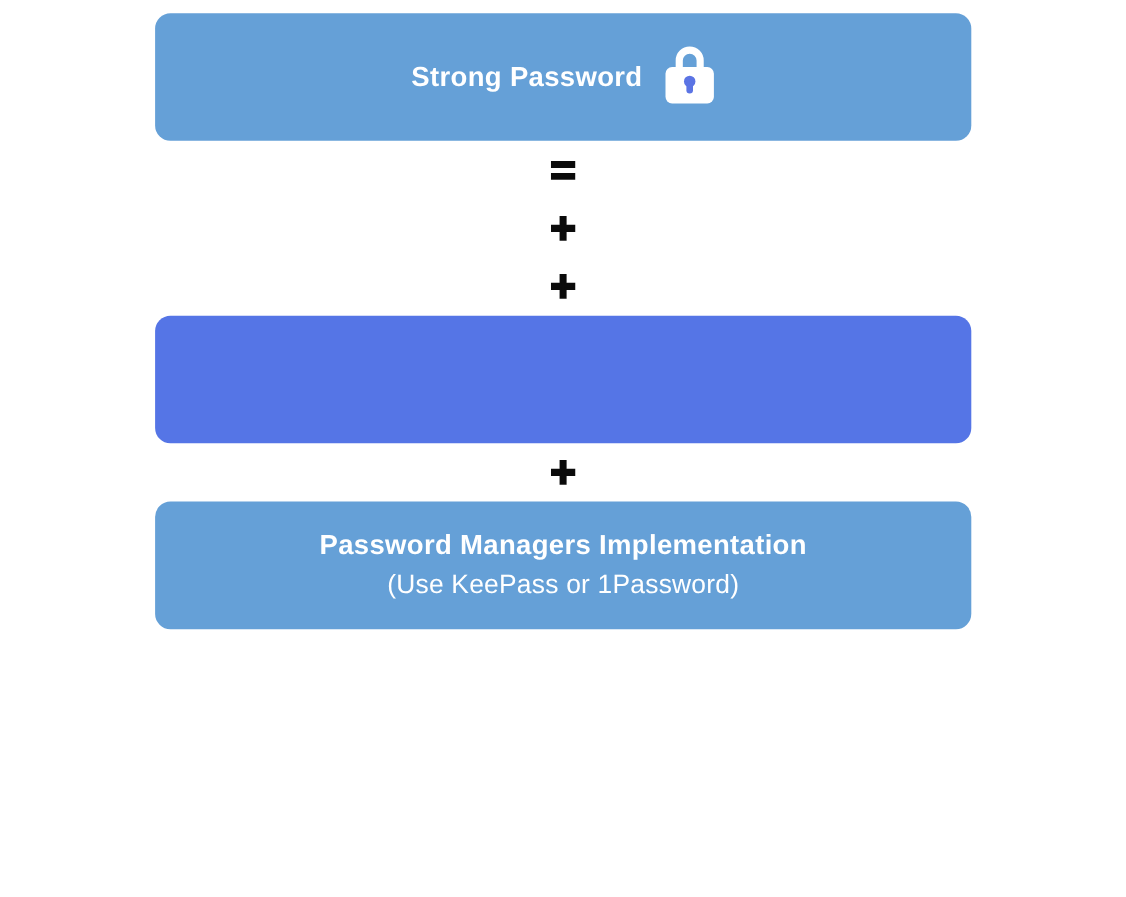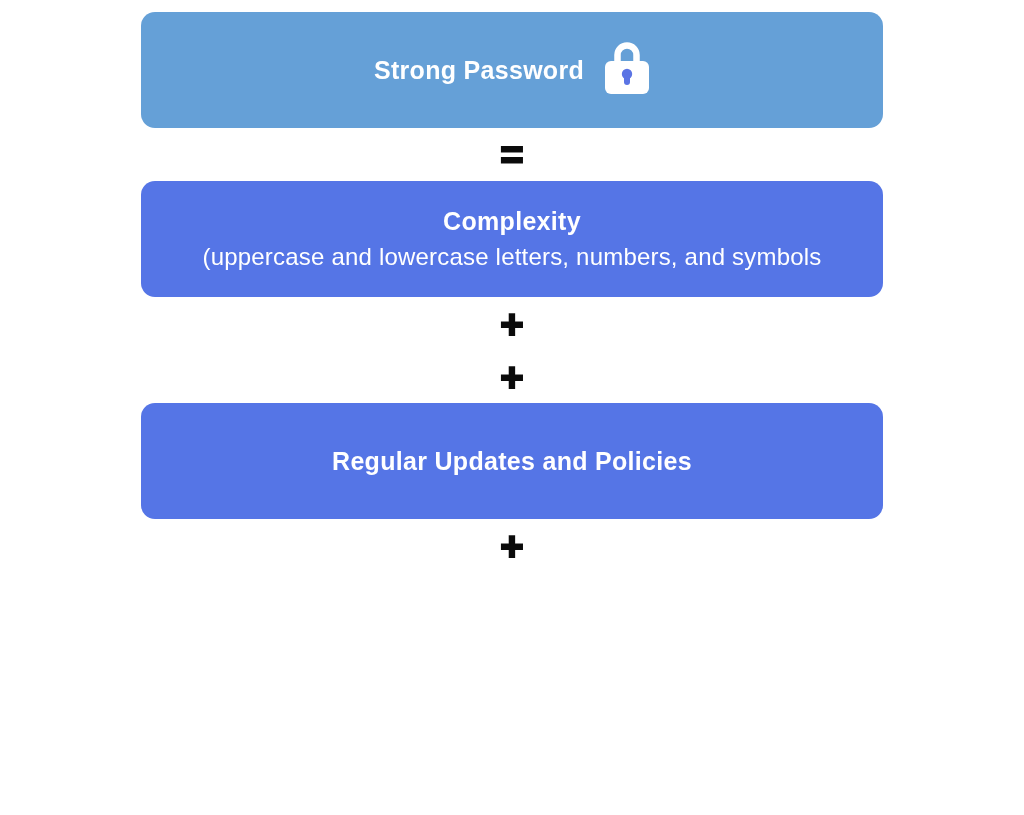--- a/index.html
+++ b/index.html
@@ -83,31 +83,30 @@
             <rect x="1" y="21" width="44" height="33" rx="6" fill="#ffffff"></rect>
             <circle cx="23" cy="34" r="5.2" fill="#5b74e4"></circle>
             <rect x="20" y="34" width="6" height="11" rx="3" fill="#5b74e4"></rect>
           </svg>
         </span>
       </div>
     </div>
 
     <div class="op">=</div>
 
-    <div class="box dark">
-      <div class="title">Complexity</div>
-      <div class="subtitle">(uppercase and lowercase letters, numbers, and symbols</div>
-    </div>
 
     <div class="op">+</div>
 
 
     <div class="op">+</div>
 
     <div class="box dark">
-      <div class="title">Regular Updates and Policies</div>
     </div>
 
     <div class="op">+</div>
 
+    <div class="box light">
+      <div class="title">Password Managers Implementation</div>
+      <div class="subtitle">(Use KeePass or 1Password)</div>
+    </div>
 
   </div>
 </div>
 
 </body></html>

